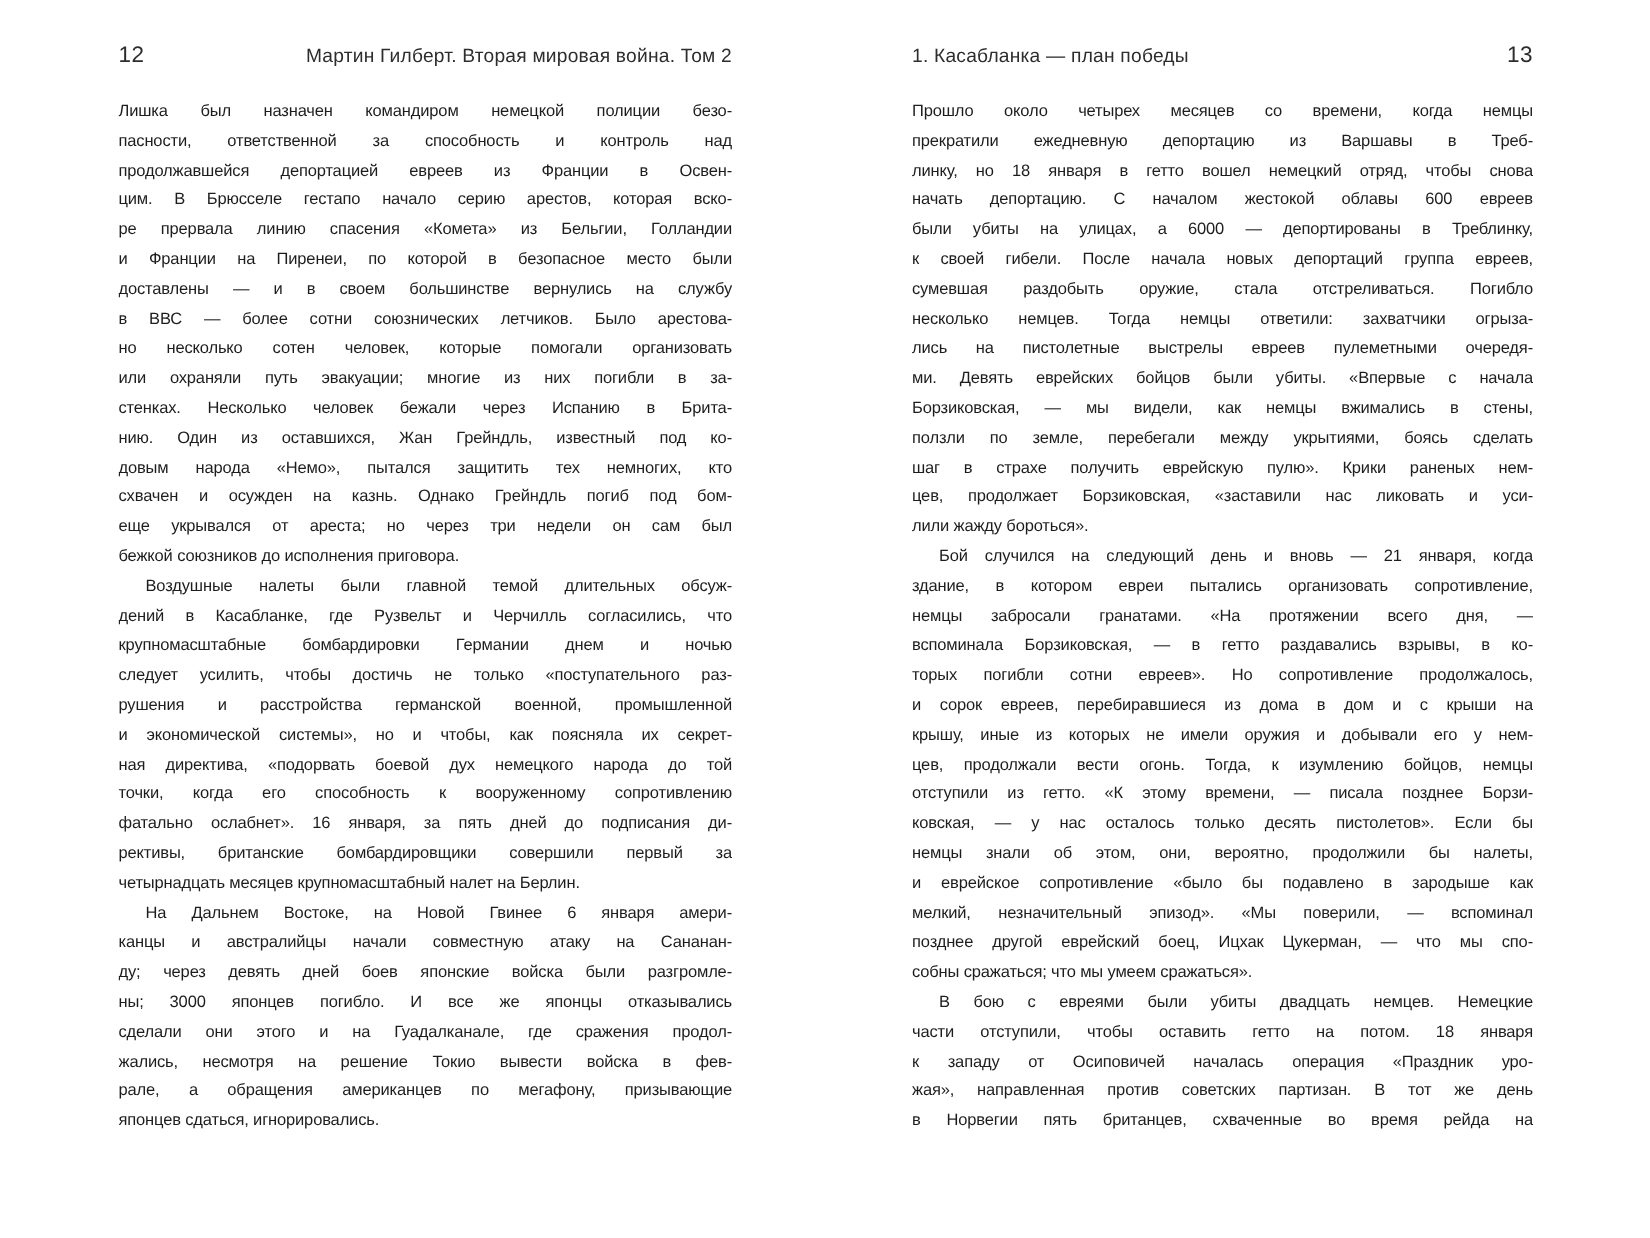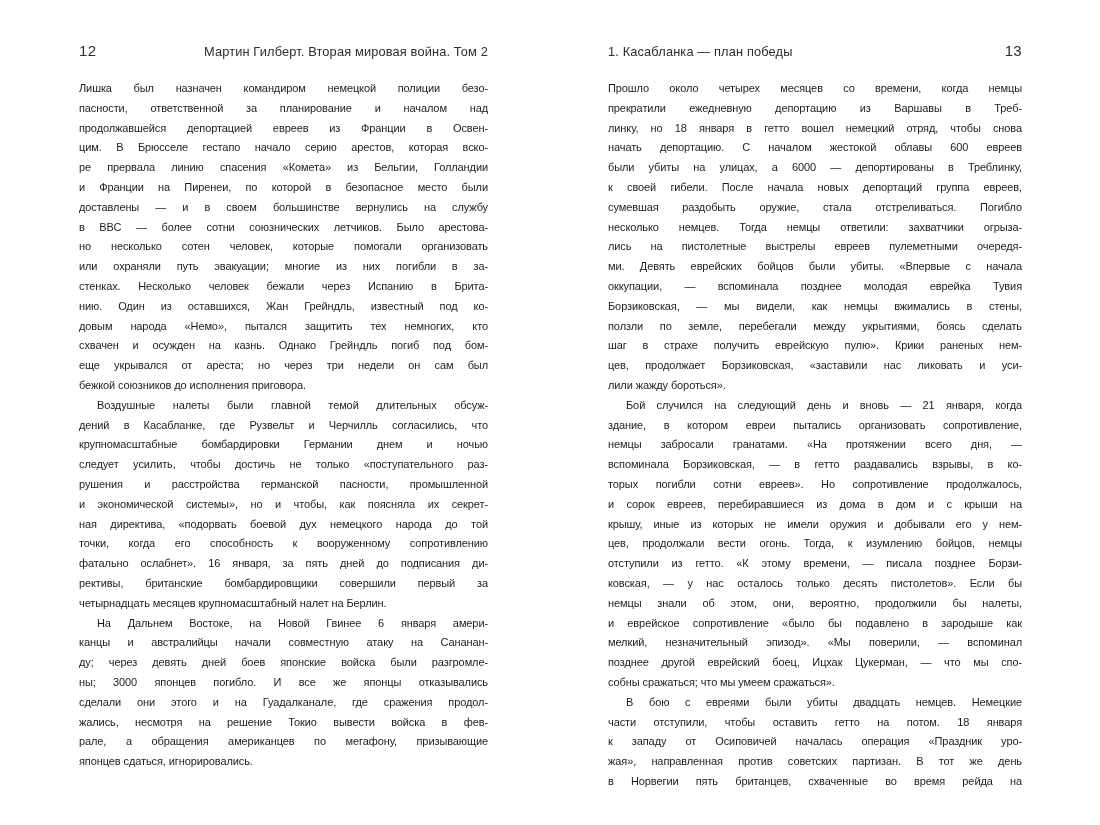--- a/index.html
+++ b/index.html
@@ -2,21 +2,21 @@
 <html lang="ru"><head>
 <meta charset="utf-8">
 <style>
   html,body{margin:0;padding:0;background:#ffffff;}
   #spread{
     position:relative;
     width:1100px;height:825px;
     background:#ffffff;
     overflow:hidden;
   }
-  .page{position:absolute;top:42px;}
+  .page{position:absolute;top:28px;}
   #left-page{left:79px;width:409px;}
   #right-page{left:608px;width:414px;}
   .pagehead{
     display:flex;justify-content:space-between;align-items:baseline;
     font-family:"Liberation Sans",sans-serif;
     color:#2d2d2d;height:16px;
   }
   .pagenum{font-size:15px;letter-spacing:.3px;}
   .runtitle{font-size:12.8px;letter-spacing:.15px;}
   .pagebody{
@@ -37,40 +37,40 @@
 
 <div id="spread">
 
   <div class="page" id="left-page">
     <div class="pagehead">
       <span class="pagenum">12</span>
       <span class="runtitle">Мартин Гилберт. Вторая мировая война. Том 2</span>
     </div>
     <div class="pagebody">
         <div class="bodyline">Лишка был назначен командиром немецкой полиции безо-</div>
-        <div class="bodyline">пасности, ответственной за планирование и началом над</div>
+        <div class="bodyline">пасности, ответственной за способность и контроль над</div>
         <div class="bodyline">продолжавшейся депортацией евреев из Франции в Освен-</div>
         <div class="bodyline">цим. В Брюсселе гестапо начало серию арестов, которая вско-</div>
         <div class="bodyline">ре прервала линию спасения «Комета» из Бельгии, Голландии</div>
         <div class="bodyline">и Франции на Пиренеи, по которой в безопасное место были</div>
         <div class="bodyline">доставлены — и в своем большинстве вернулись на службу</div>
         <div class="bodyline">в ВВС — более сотни союзнических летчиков. Было арестова-</div>
         <div class="bodyline">но несколько сотен человек, которые помогали организовать</div>
         <div class="bodyline">или охраняли путь эвакуации; многие из них погибли в за-</div>
         <div class="bodyline">стенках. Несколько человек бежали через Испанию в Брита-</div>
         <div class="bodyline">нию. Один из оставшихся, Жан Грейндль, известный под ко-</div>
         <div class="bodyline">довым народа «Немо», пытался защитить тех немногих, кто</div>
         <div class="bodyline">схвачен и осужден на казнь. Однако Грейндль погиб под бом-</div>
         <div class="bodyline">еще укрывался от ареста; но через три недели он сам был</div>
         <div class="bodyline end">бежкой союзников до исполнения приговора.</div>
         <div class="bodyline indent">Воздушные налеты были главной темой длительных обсуж-</div>
         <div class="bodyline">дений в Касабланке, где Рузвельт и Черчилль согласились, что</div>
         <div class="bodyline">крупномасштабные бомбардировки Германии днем и ночью</div>
         <div class="bodyline">следует усилить, чтобы достичь не только «поступательного раз-</div>
-        <div class="bodyline">рушения и расстройства германской пасности, промышленной</div>
+        <div class="bodyline">рушения и расстройства германской военной, промышленной</div>
         <div class="bodyline">и экономической системы», но и чтобы, как поясняла их секрет-</div>
         <div class="bodyline">ная директива, «подорвать боевой дух немецкого народа до той</div>
         <div class="bodyline">точки, когда его способность к вооруженному сопротивлению</div>
         <div class="bodyline">фатально ослабнет». 16 января, за пять дней до подписания ди-</div>
         <div class="bodyline">рективы, британские бомбардировщики совершили первый за</div>
         <div class="bodyline end">четырнадцать месяцев крупномасштабный налет на Берлин.</div>
         <div class="bodyline indent">На Дальнем Востоке, на Новой Гвинее 6 января амери-</div>
         <div class="bodyline">канцы и австралийцы начали совместную атаку на Сананан-</div>
         <div class="bodyline">ду; через девять дней боев японские войска были разгромле-</div>
         <div class="bodyline">ны; 3000 японцев погибло. И все же японцы отказывались</div>
@@ -90,21 +90,20 @@
         <div class="bodyline">Прошло около четырех месяцев со времени, когда немцы</div>
         <div class="bodyline">прекратили ежедневную депортацию из Варшавы в Треб-</div>
         <div class="bodyline">линку, но 18 января в гетто вошел немецкий отряд, чтобы снова</div>
         <div class="bodyline">начать депортацию. С началом жестокой облавы 600 евреев</div>
         <div class="bodyline">были убиты на улицах, а 6000 — депортированы в Треблинку,</div>
         <div class="bodyline">к своей гибели. После начала новых депортаций группа евреев,</div>
         <div class="bodyline">сумевшая раздобыть оружие, стала отстреливаться. Погибло</div>
         <div class="bodyline">несколько немцев. Тогда немцы ответили: захватчики огрыза-</div>
         <div class="bodyline">лись на пистолетные выстрелы евреев пулеметными очередя-</div>
         <div class="bodyline">ми. Девять еврейских бойцов были убиты. «Впервые с начала</div>
-        <div class="bodyline">оккупации, — вспоминала позднее молодая еврейка Тувия</div>
         <div class="bodyline">Борзиковская, — мы видели, как немцы вжимались в стены,</div>
         <div class="bodyline">ползли по земле, перебегали между укрытиями, боясь сделать</div>
         <div class="bodyline">шаг в страхе получить еврейскую пулю». Крики раненых нем-</div>
         <div class="bodyline">цев, продолжает Борзиковская, «заставили нас ликовать и уси-</div>
         <div class="bodyline end">лили жажду бороться».</div>
         <div class="bodyline indent">Бой случился на следующий день и вновь — 21 января, когда</div>
         <div class="bodyline">здание, в котором евреи пытались организовать сопротивление,</div>
         <div class="bodyline">немцы забросали гранатами. «На протяжении всего дня, —</div>
         <div class="bodyline">вспоминала Борзиковская, — в гетто раздавались взрывы, в ко-</div>
         <div class="bodyline">торых погибли сотни евреев». Но сопротивление продолжалось,</div>

